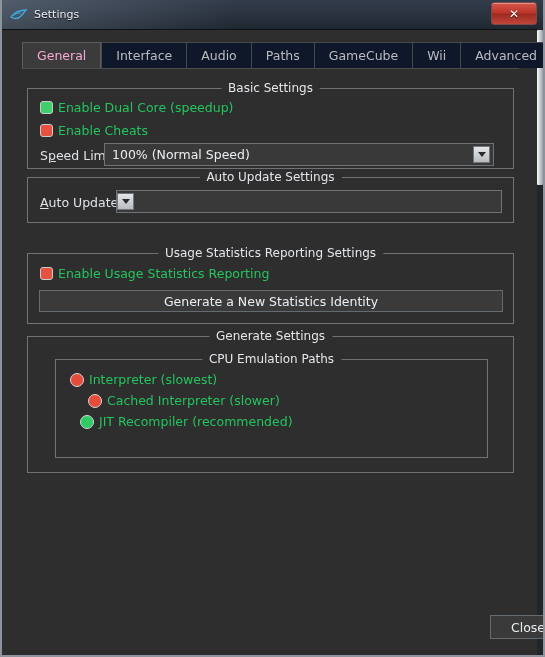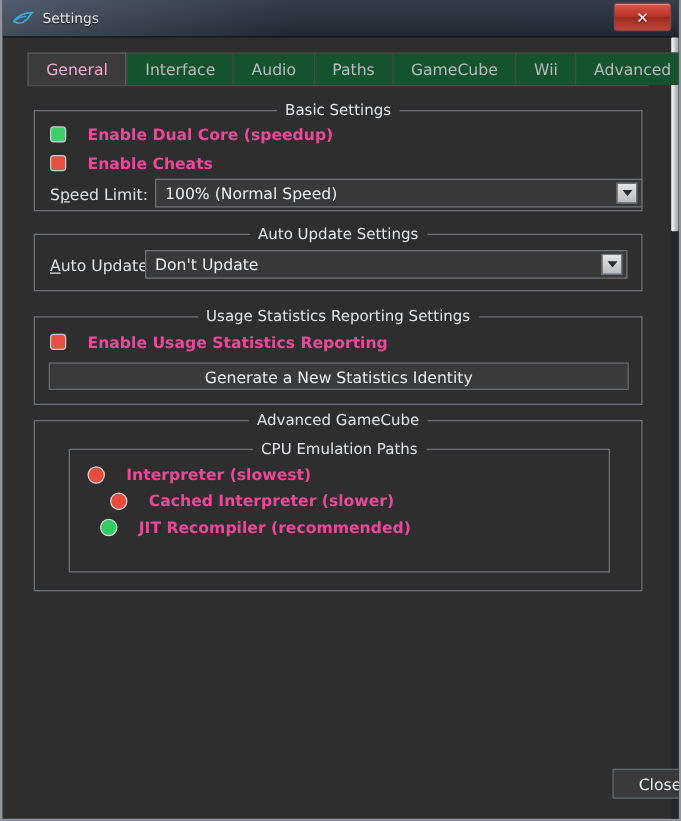--- a/index.html
+++ b/index.html
@@ -105,21 +105,21 @@
     display: flex;
     align-items: flex-end;
     border-bottom: 1px solid #4b4b4b;
     width: 497px;
     box-sizing: border-box;
   }
   .tab {
     padding: 5px 14px 5px 14px;
     font-size: 12.5px;
     color: #b9bcc0;
-    background: #14532d;
+    background: #0f172a;
     border: 1px solid #484848;
     border-bottom: none;
     border-right: none;
     cursor: pointer;
     white-space: nowrap;
   }
   .tab:last-child { border-right: 1px solid #484848; }
   .tab.active {
     background: #3b3b3b;
     color: #f9a8d4;
@@ -168,25 +168,24 @@
     box-sizing: border-box;
     border-radius: 50%;
     border: 1px solid #d3d7db;
     cursor: pointer;
     flex: none;
   }
   .radio.on  { background: #2fcb63; }
   .radio.off { background: #e84b3a; }
 
   .row-label {
-    margin-left: 17px;
-    font-size: 12.5px;
-    color: #ec4899;
-    white-space: nowrap;
-    font-weight: bold;
+    margin-left: 5px;
+    font-size: 12.5px;
+    color: #22c55e;
+    white-space: nowrap;
   }
 
   
   .field-label {
     position: absolute;
     font-size: 12.5px;
     color: #dfe3e7;
     white-space: nowrap;
   }
   .acc { text-decoration: underline; }
@@ -282,38 +281,37 @@
           <span class="row-label">Enable Dual Core (speedup)</span>
         </div>
 
         <div class="row" style="left:12px; top:34px;">
           <span class="checkbox off"></span>
           <span class="row-label">Enable Cheats</span>
         </div>
 
         <div class="field-label" style="left:12px; top:59px;"><span>S</span><span class="acc">p</span><span>eed Limit:</span></div>
 
-        <div class="combo" style="left:96px; top:54px; width:390px;">
+        <div class="combo" style="left:76px; top:54px; width:390px;">
           <div class="combo-value">100% (Normal Speed)</div>
           <div class="combo-arrow">
               <i></i>
             </div>
         </div>
 
       </div>
     </div>
 
-    <div class="groupbox" style="left:25px; top:158px; width:487px; height:46px;">
+    <div class="groupbox" style="left:25px; top:148px; width:487px; height:46px;">
       <div class="gb-title">Auto Update Settings</div>
       <div class="gb-body">
 
         <div class="field-label" style="left:12px; top:17px;"><span></span><span class="acc">A</span><span>uto Update:</span></div>
 
         <div class="combo" style="left:88px; top:12px; width:386px;">
-          <div class="combo-value">Don't Update</div>
           <div class="combo-arrow">
               <i></i>
             </div>
         </div>
 
       </div>
     </div>
 
     <div class="groupbox" style="left:25px; top:224px; width:487px; height:71px;">
       <div class="gb-title">Usage Statistics Reporting Settings</div>
@@ -323,21 +321,21 @@
           <span class="checkbox off"></span>
           <span class="row-label">Enable Usage Statistics Reporting</span>
         </div>
 
         <div class="pushbtn" style="left:11px; top:36px; width:464px; height:22px;">Generate a New Statistics Identity</div>
 
       </div>
     </div>
 
     <div class="groupbox" style="left:25px; top:307px; width:487px; height:137px;">
-      <div class="gb-title">Advanced GameCube</div>
+      <div class="gb-title">Generate Settings</div>
       <div class="gb-body">
 
         <div class="groupbox" style="left:27px; top:22px; width:433px; height:99px;">
           <div class="gb-title">CPU Emulation Paths</div>
           <div class="gb-body">
 
             <div class="row" style="left:14px; top:12px;">
               <span class="radio off"></span>
               <span class="row-label">Interpreter (slowest)</span>
             </div>

